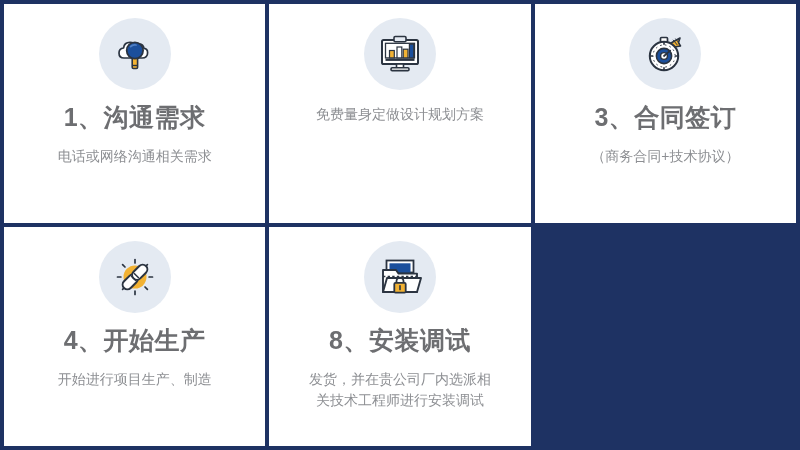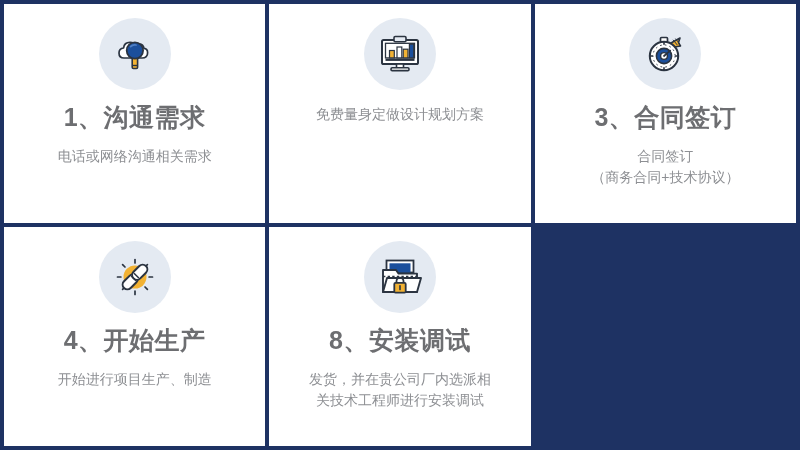--- a/index.html
+++ b/index.html
@@ -120,21 +120,20 @@
         <circle cx="24" cy="27" r="14.2" fill="#ffffff" stroke="#2b3441" stroke-width="2"></circle>
         <circle cx="24" cy="27" r="11.1" fill="none" stroke="#2b3441" stroke-width="1" stroke-dasharray="1.6 3.2"></circle>
         <circle cx="24" cy="27" r="7.6" fill="#1b4f9c" stroke="#2b3441" stroke-width="1.6"></circle>
         <circle cx="24" cy="27" r="3.4" fill="#ffffff" stroke="#2b3441" stroke-width="1.4"></circle>
         <path d="M24 27 l6.2 -5.4" stroke="#2b3441" stroke-width="1.8" stroke-linecap="round"></path>
         <path d="M24 13.1 v2.2 M37.9 27 h-2.2 M24 40.9 v-2.2 M10.1 27 h2.2" stroke="#2b3441" stroke-width="1.6" stroke-linecap="round"></path>
       </svg>
     </div>
     <div class="step-title">3、合同签订</div>
     <div class="step-desc">
-      <span class="desc-line">合同签订</span>
       <span class="desc-line">（商务合同+技术协议）</span>
     </div>
   </div>
 
   <div class="step-cell">
     <div class="icon-badge">
       <svg width="50" height="50" viewBox="0 0 50 50">
         <circle cx="25" cy="25" r="11.5" fill="#f2b233"></circle>
         <g stroke="#2b3441" stroke-width="1.7" stroke-linecap="round">
           <path d="M25 7.5 v3.4"></path>

